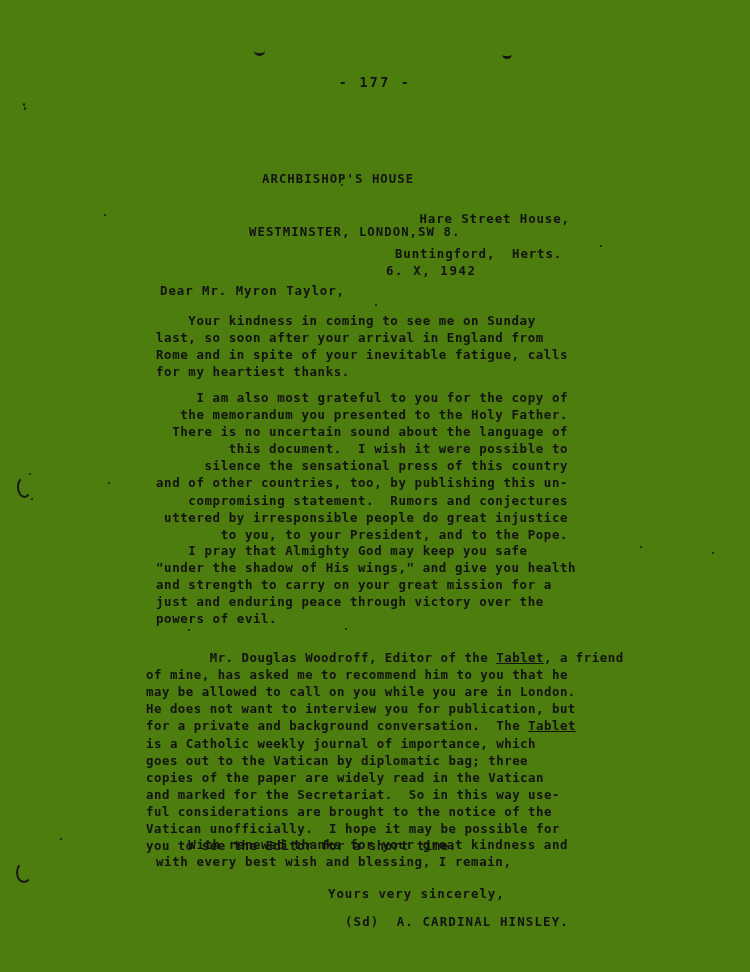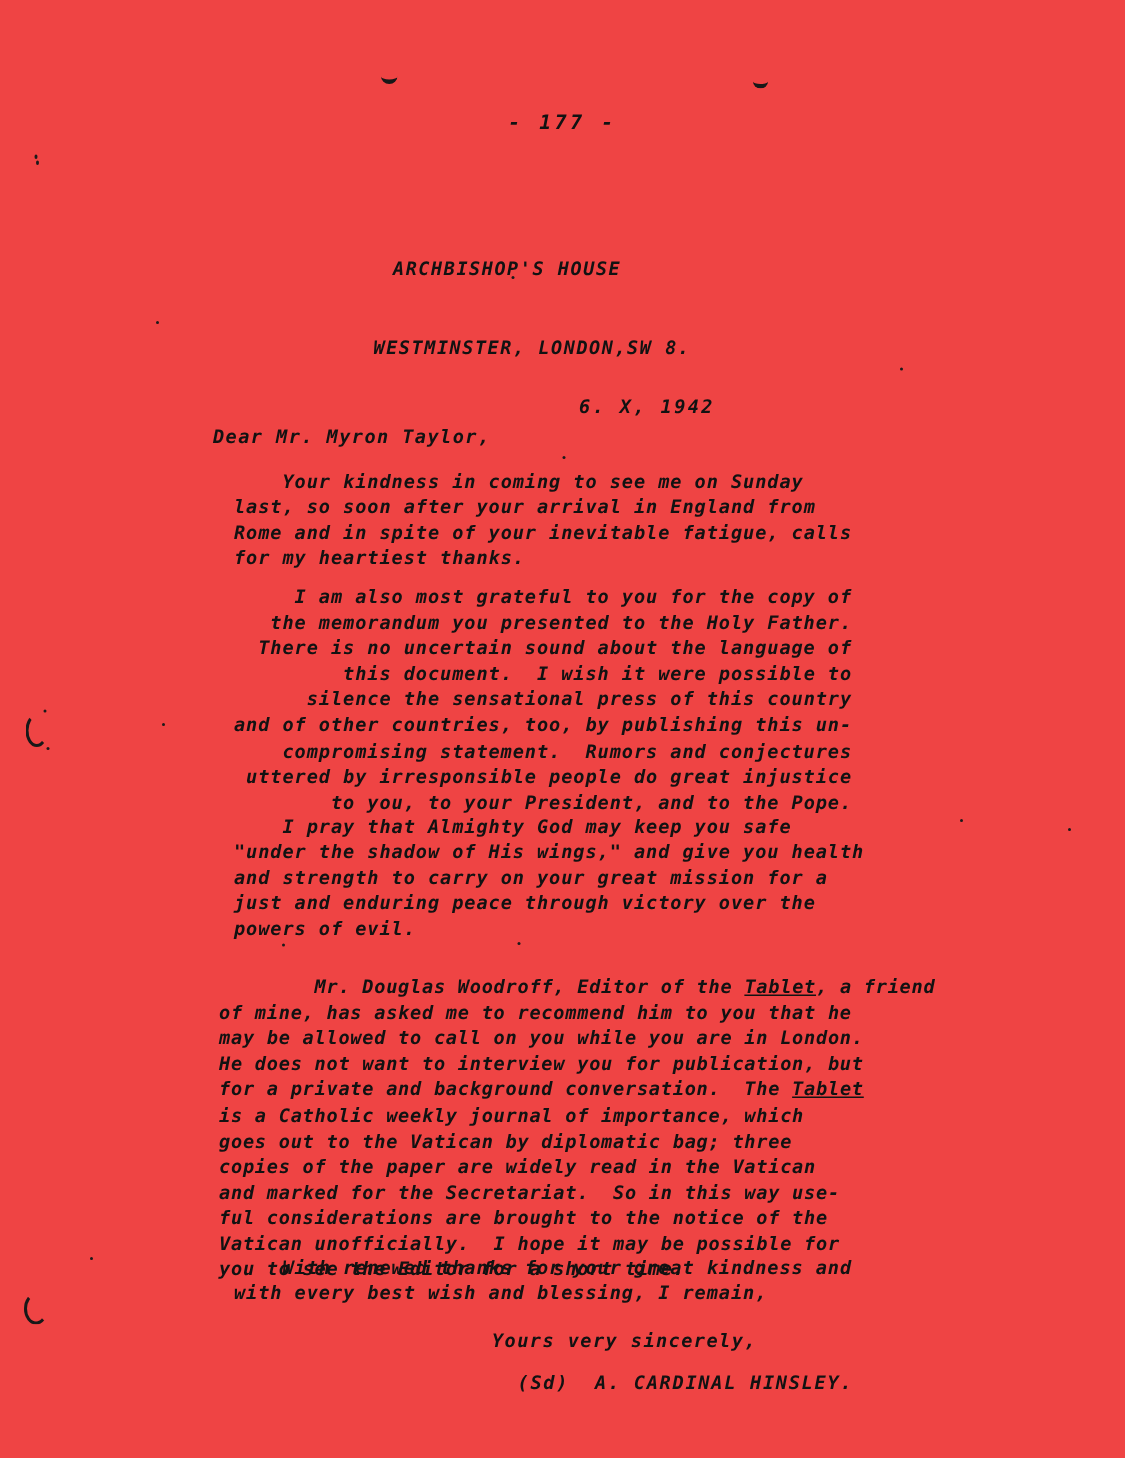--- a/index.html
+++ b/index.html
@@ -4,25 +4,24 @@
 <style>
   html, body {
     margin: 0;
     padding: 0;
     background: #ffffff;
   }
   #page {
     position: relative;
     width: 750px;
     height: 972px;
-    background: #ef4444;
+    background: #4d7c0f;
     overflow: hidden;
     font-family: "DejaVu Sans Mono", "Liberation Mono", monospace;
     color: #111111;
-    font-style: italic;
   }
 
   
   .tw {
     position: absolute;
     font-family: "DejaVu Sans Mono", "Liberation Mono", monospace;
     font-weight: bold;
     font-size: 12.4px;
     line-height: 17.1px;
     letter-spacing: 0.55px;
@@ -54,21 +53,21 @@
   }
   #return-address .ra-line-2 { display: block; padding-left: 9px; }
 
   #letter-date {
     left: 386px; top: 237px;
     letter-spacing: 1.6px;
     margin-top: 25px;
   }
 
   #salutation {
-    left: 142px; top: 282px;
+    left: 160px; top: 282px;
     letter-spacing: 0.95px;
   }
 
   .para {
     left: 156px;
     letter-spacing: 0.62px;
   }
   #para-1 { top: 312px; }
   #para-2 { top: 389px; text-align: right; }
   #para-3 { top: 542px; }
@@ -113,20 +112,24 @@
 
 <div id="page">
 
   <div class="tw" id="page-number">- 177 -</div>
 
   <div class="tw" id="letterhead">
     <span class="lh-line-1">ARCHBISHOP'S HOUSE</span>
     <span class="lh-line-2">WESTMINSTER, LONDON,SW 8.</span>
   </div>
 
+  <div class="tw" id="return-address">
+    <span class="ra-line-1">Hare Street House,</span>
+    <span class="ra-line-2">Buntingford,  Herts.</span>
+  </div>
 
   <div class="tw" id="letter-date">6. X, 1942</div>
 
   <div class="tw" id="salutation">Dear Mr. Myron Taylor,</div>
 
   <div class="tw para" id="para-1">    Your kindness in coming to see me on Sunday
 last, so soon after your arrival in England from
 Rome and in spite of your inevitable fatigue, calls
 for my heartiest thanks.</div>
 

